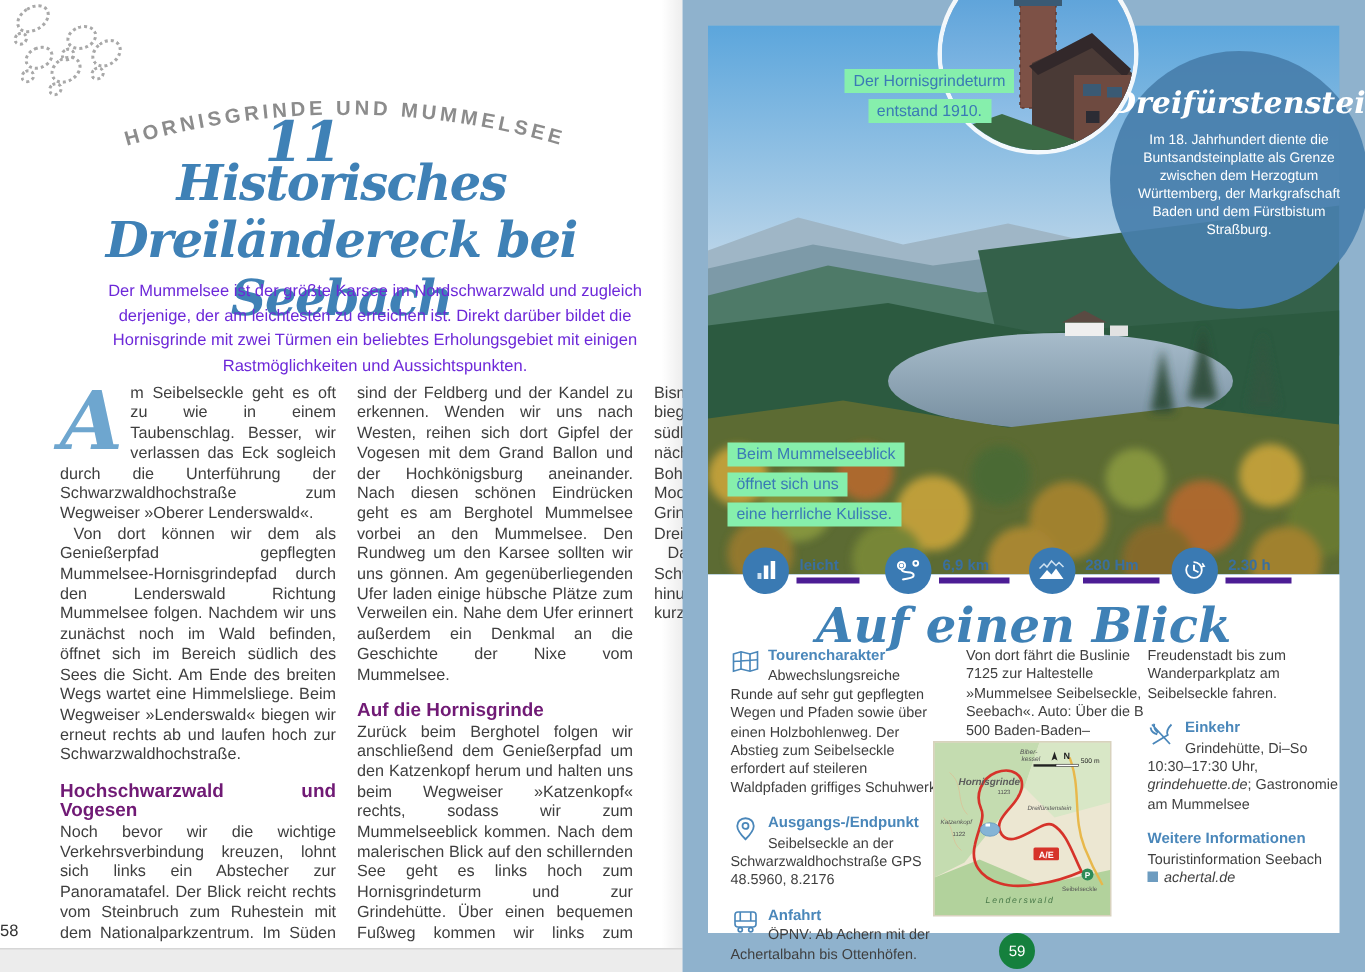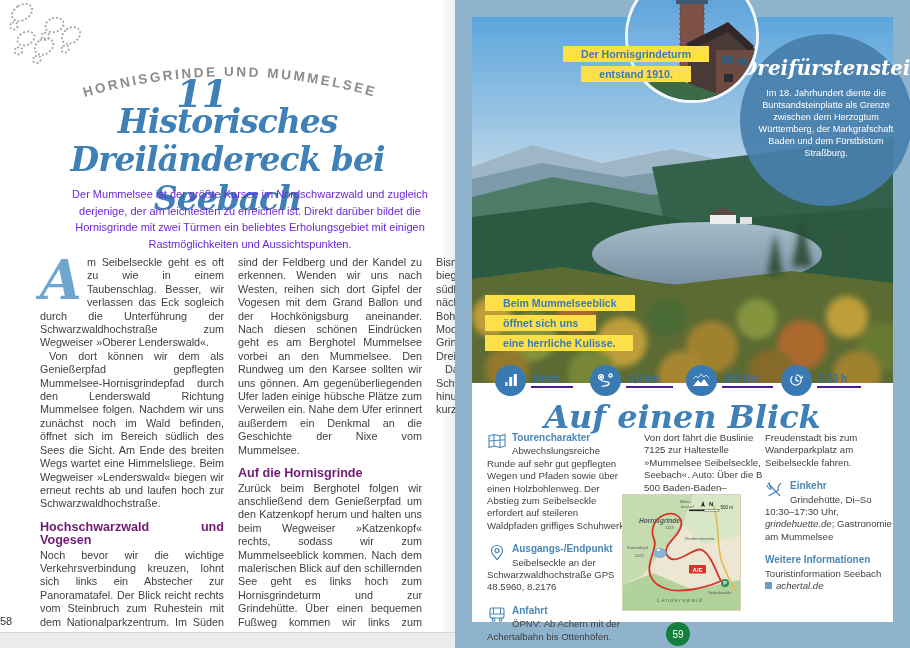--- a/index.html
+++ b/index.html
@@ -37,22 +37,22 @@
 
   #page-num-left{left:0;top:615px;width:530px;text-align:left;font-size:11px;color:#333;}
 
   
   #right-page{left:455px;top:0;width:455px;height:648px;background:#8fb2cd;overflow:hidden;}
   #photo{left:17px;top:17px;width:421px;height:366px;overflow:hidden;background:#79b0d8;}
   #content{left:17px;top:383px;width:421px;height:239px;background:#ffffff;}
 
   
   .chip-stack{display:flex;flex-direction:column;gap:4px;z-index:6;}
-  .chip{background:#fde047;color:#3a7ab5;font-weight:bold;font-size:10.6px;
-        padding:2px 18px;white-space:nowrap;width:max-content;}
+  .chip{background:#86efac;color:#3a7ab5;font-weight:normal;font-size:10.6px;
+        padding:2px 6px;white-space:nowrap;width:max-content;}
   #caption-tower{left:108px;top:46px;align-items:center;}
   #caption-view{left:30px;top:295px;align-items:flex-start;}
 
   
   #tower-inset{left:170px;top:-31px;width:134px;height:134px;border-radius:50%;
       overflow:hidden;border:3px solid rgba(255,255,255,0.9);z-index:5;box-sizing:border-box;}
 
   
   #bubble{left:285px;top:34px;width:172px;height:172px;border-radius:50%;
       background:rgba(72,127,172,0.93);z-index:4;color:#fff;text-align:center;
@@ -60,21 +60,21 @@
   #bubble .b-title{font-family:"DejaVu Serif","Liberation Serif",serif;font-style:italic;
       font-weight:bold;font-size:20px;margin-bottom:7px;}
   #bubble .b-text{font-size:9.2px;line-height:12px;padding:0 17px;}
 
   
   #stats{left:40px;top:360px;width:381px;height:40px;display:flex;align-items:center;z-index:7;}
   .stat{display:flex;align-items:center;flex:1;}
   .stat-circle{width:31px;height:31px;border-radius:50%;background:#3a7ab3;
       display:flex;align-items:center;justify-content:center;flex-shrink:0;}
   .stat-label{font-size:10px;font-weight:bold;color:#3a6f9e;margin-left:5px;
-      border-bottom:2px solid #4c1d95;padding:0 14px 2px 2px;white-space:nowrap;}
+      border-bottom:4px solid #4c1d95;padding:0 14px 2px 2px;white-space:nowrap;}
 
   
   #glance-title{left:0;top:398px;width:455px;text-align:center;font-size:32px;font-weight:bold;z-index:3;}
   .gcol{position:absolute;font-size:9.6px;line-height:12.4px;color:#3f3f3f;}
   .gcol h4{margin:0 0 1px 0;font-size:10px;color:#4a87ba;font-weight:bold;}
   .infoblock{margin-bottom:11px;}
   .blk-icon{float:left;width:20px;height:17px;margin:1px 5px 1px 0;}
   #gcol1{left:32px;top:432px;width:143px;}
   #gcol2{left:189px;top:432px;width:120px;}
   #gcol3{left:310px;top:432px;width:134px;}

